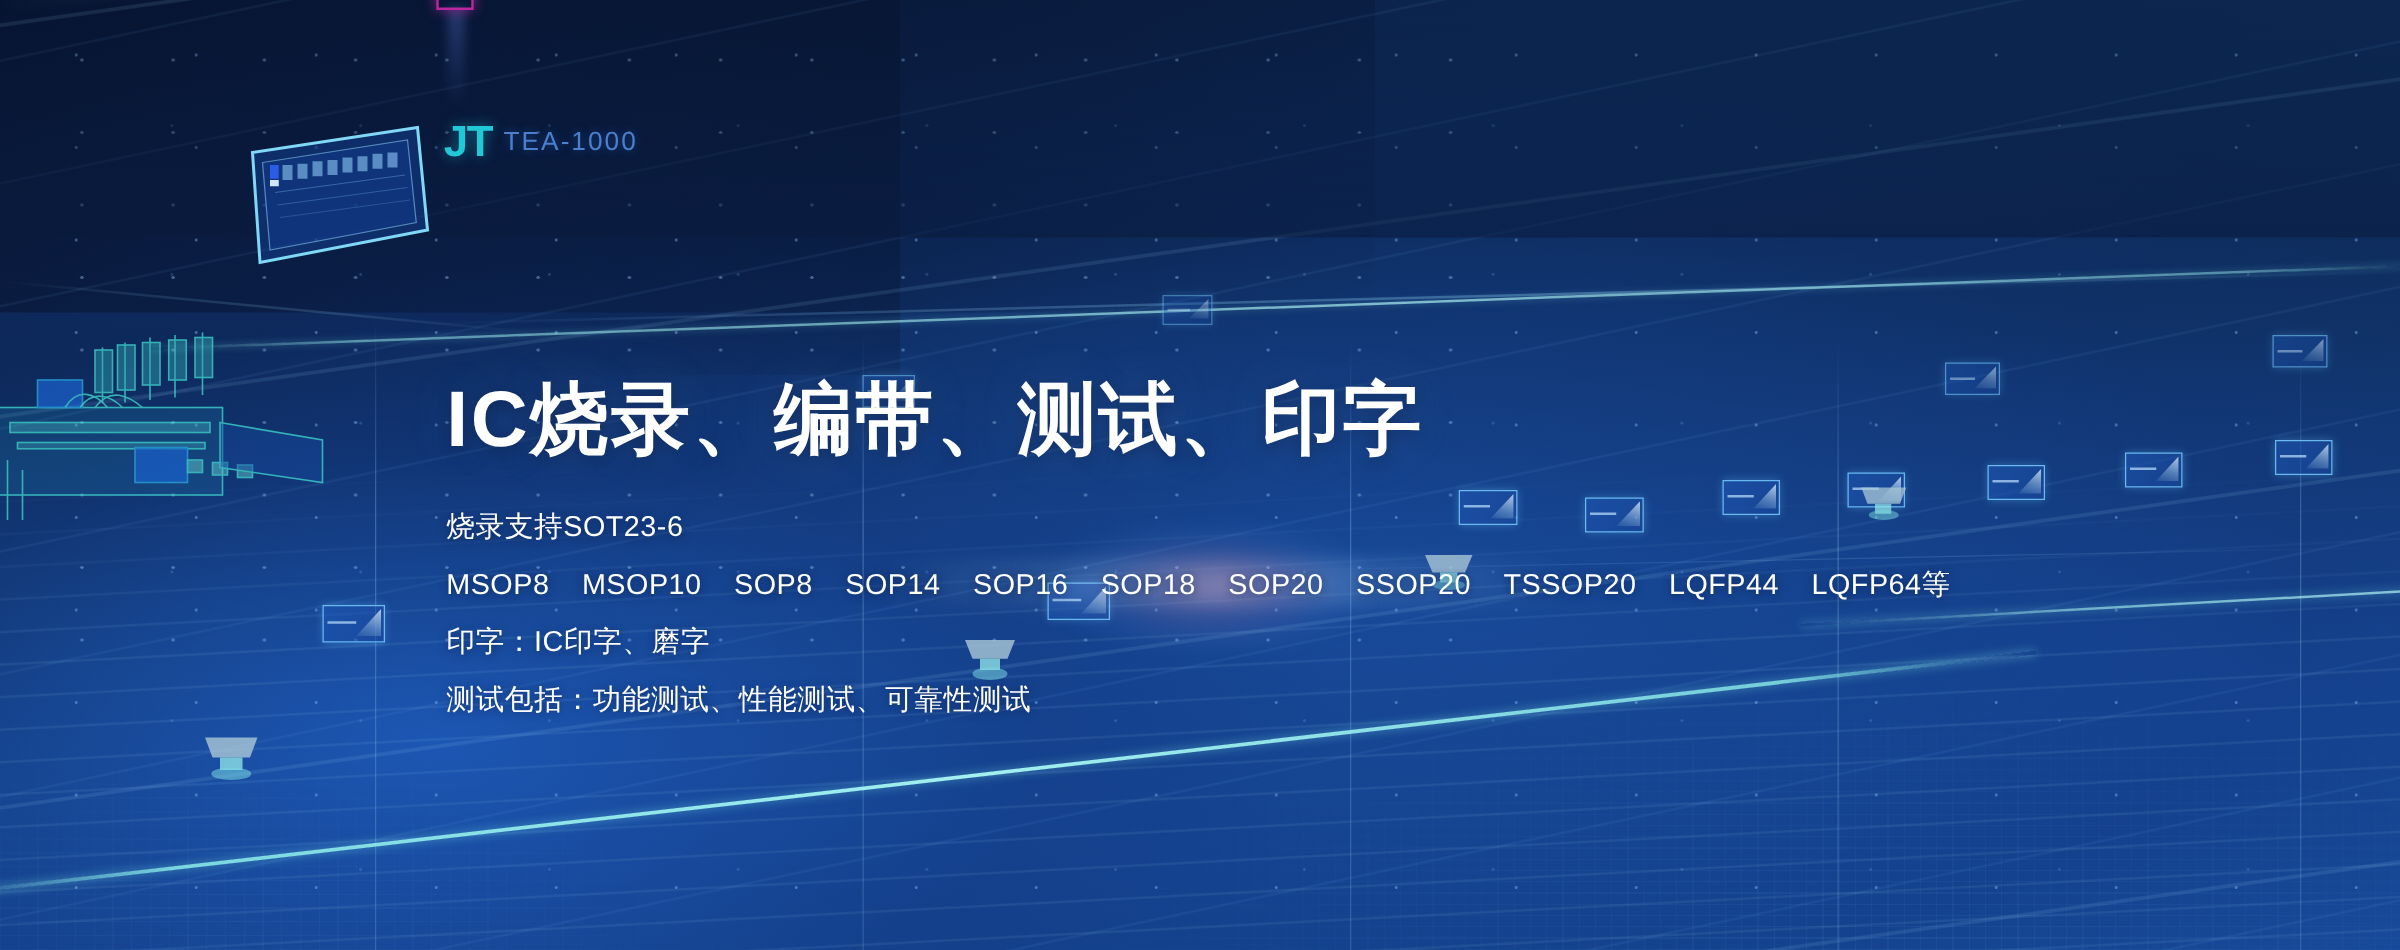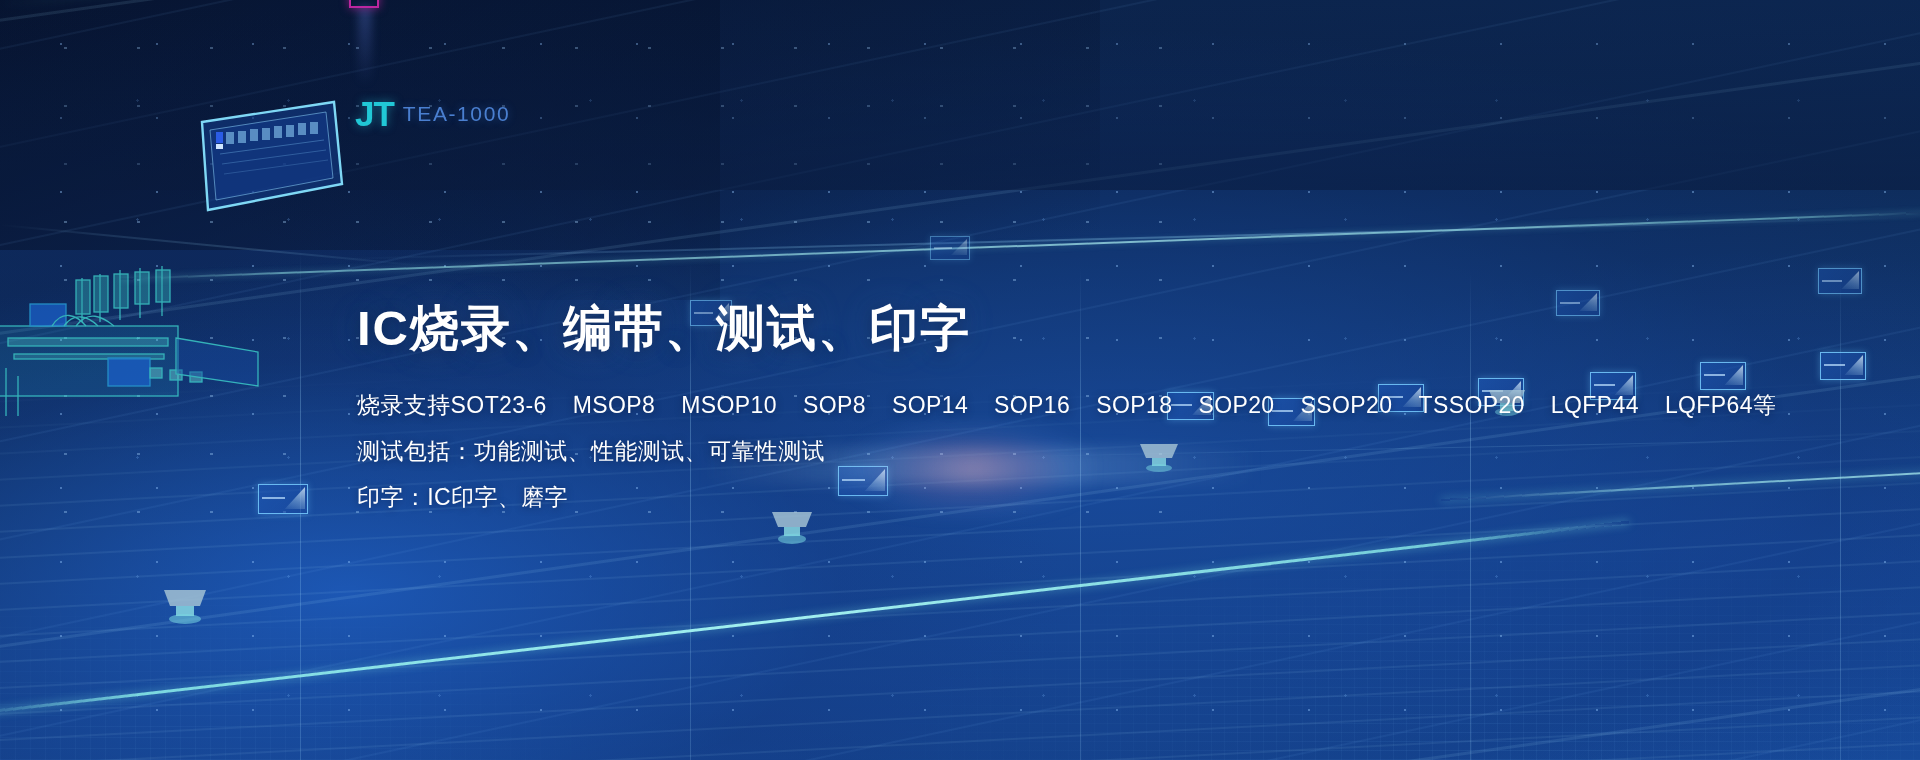--- a/index.html
+++ b/index.html
@@ -217,40 +217,40 @@
     position:absolute; left:358px; top:6px; width:14px; height:80px;
     background:linear-gradient(to bottom, rgba(110,140,245,0.30) 0%, rgba(80,120,220,0.0) 100%);
     filter:blur(4px);
   }
 
   
   #text-block {
     position:absolute; left:357px; top:300px; width:1300px;
   }
   #headline {
-    font-size:49px;
+    font-size:63px;
     font-weight:bold;
     color:#ffffff;
     letter-spacing:2px;
     line-height:1.15;
     white-space:nowrap;
     text-shadow:0 2px 14px rgba(8,24,60,0.55), 0 0 34px rgba(120,180,255,0.22);
     font-family:"Liberation Sans","DejaVu Sans",sans-serif;
   }
   #sub-lines { margin-top:26px; }
   .sub-line {
     color:#ffffff;
     font-size:23px;
     line-height:46px;
     letter-spacing:0.4px;
     white-space:nowrap;
     text-shadow:0 1px 7px rgba(8,24,60,0.6);
     font-family:"Liberation Sans","DejaVu Sans",sans-serif;
   }
-  .pkg-row { display:flex; align-items:baseline; }
+  .pkg-row { display:flex; align-items:baseline;flex-direction:column; }
   .pkg-row .pkg { margin-right:26px;margin-top:44px; }
   .pkg-row .pkg:last-child { margin-right:0; }
   .pkg-lead { margin-right:26px; }
 </style>
 </head>
 <body>
 
 <div id="banner">
 
   <div class="layer ceiling"></div>
@@ -372,18 +372,18 @@
     <span id="logo-model">TEA-1000</span>
   </div>
 
   <div id="text-block">
     <div id="headline">IC烧录、编带、测试、印字</div>
     <div id="sub-lines">
       <div class="sub-line pkg-row">
         <span class="pkg-lead">烧录支持SOT23-6</span>
         <span class="pkg-list"><span class="pkg">MSOP8</span><span class="pkg">MSOP10</span><span class="pkg">SOP8</span><span class="pkg">SOP14</span><span class="pkg">SOP16</span><span class="pkg">SOP18</span><span class="pkg">SOP20</span><span class="pkg">SSOP20</span><span class="pkg">TSSOP20</span><span class="pkg">LQFP44</span><span class="pkg">LQFP64等</span></span>
       </div>
+      <div class="sub-line">印字：IC印字、磨字</div>
       <div class="sub-line">测试包括：功能测试、性能测试、可靠性测试</div>
-      <div class="sub-line">印字：IC印字、磨字</div>
     </div>
   </div>
 
 </div>
 
 </body></html>

